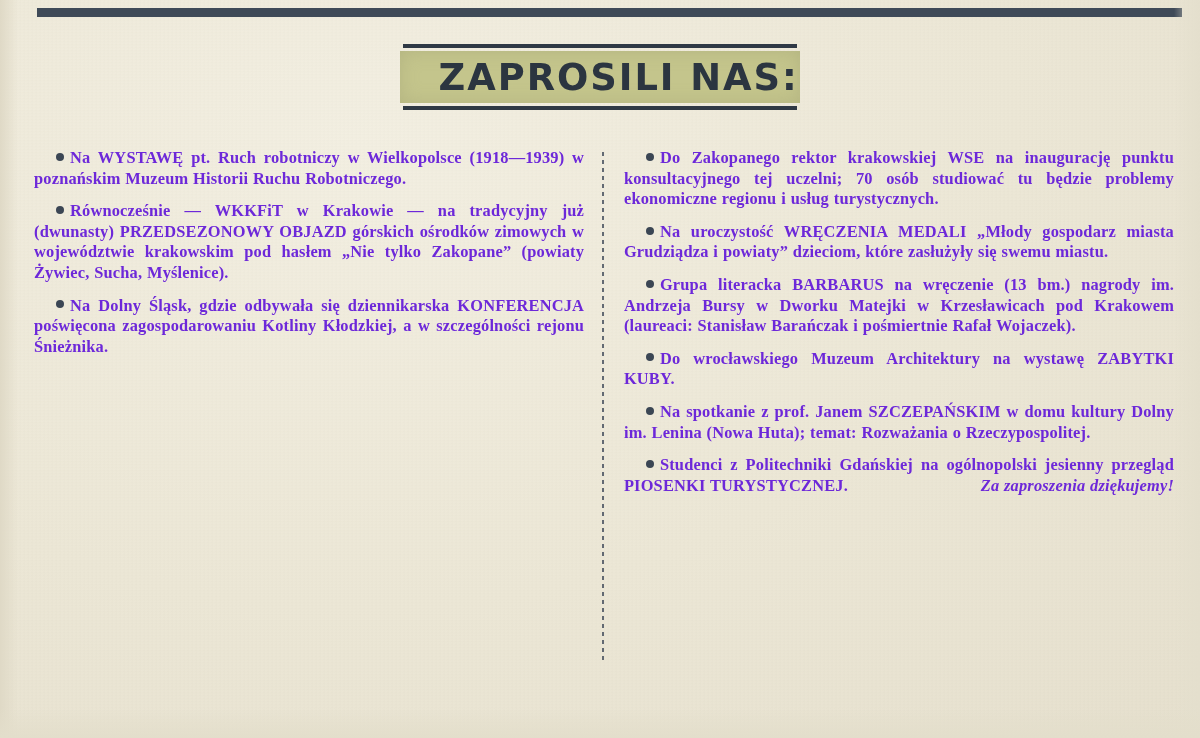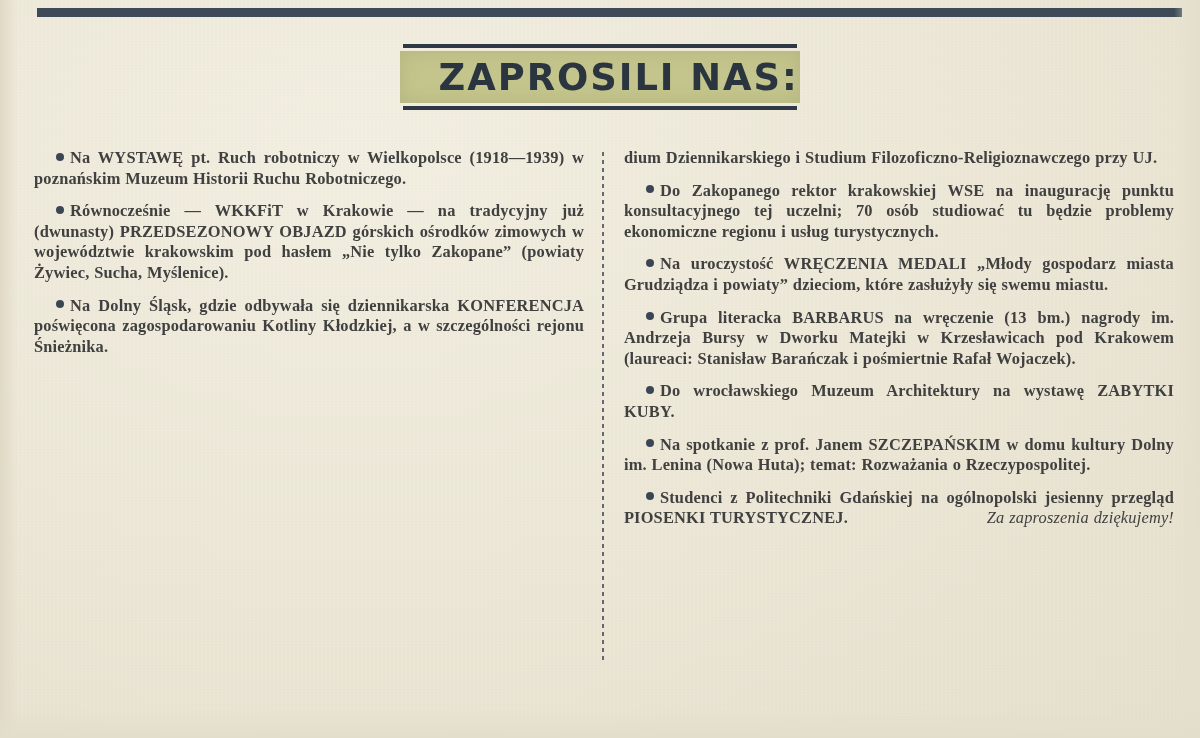--- a/index.html
+++ b/index.html
@@ -100,39 +100,39 @@
     background-repeat:repeat-y;
     opacity:.85;
   }
 
   p.item{
     margin:0 0 12px 0;
     font-family:"Liberation Serif", serif;
     font-weight:700;
     font-size:16.4px;
     line-height:20.6px;
-    color:#404040;
+    color:#6d28d9;
     text-align:justify;
     text-justify:inter-word;
     text-indent:22px;
     letter-spacing:.18px;
     word-spacing:.5px;
   }
   p.item.cont{ text-indent:0; }
   p.item:last-child{margin-bottom:0;}
   .bullet{
     display:inline-block;
     width:8px;height:8px;border-radius:50%;
     background:#3b4654;
     vertical-align:.14em;
     margin-right:6px;
   }
   .closing{
     font-style:italic;
-    font-weight:400;
+    font-weight:700;
     float:right;
     margin-left:34px;
   }
   .tail{ overflow:hidden; }
 
   
   .ink-soft{ filter:blur(.18px); }
 </style>
 </head>
 <body>
@@ -158,21 +158,20 @@
         <p class="item"><span class="bullet"></span><span>Na WYSTAWĘ pt. Ruch robotniczy w Wielkopolsce (1918—1939) w poznańskim Muzeum Historii Ruchu Robotniczego.</span></p>
         <p class="item"><span class="bullet"></span><span>Równocześnie — WKKFiT w Krakowie — na tradycyjny już (dwunasty) PRZEDSEZONOWY OBJAZD górskich ośrodków zimowych w województwie krakowskim pod hasłem „Nie tylko Zakopane” (powiaty Żywiec, Sucha, Myślenice).</span></p>
         <p class="item"><span class="bullet"></span><span>Na Dolny Śląsk, gdzie odbywała się dziennikarska KONFERENCJA poświęcona zagospodarowaniu Kotliny Kłodzkiej, a w szczególności rejonu Śnieżnika.</span></p>
       </div>
 
     <div class="divider">
       <div class="divider-line"></div>
     </div>
 
     <div class="col col-right ink-soft" id="col-right">
-        <p class="item cont"><span>dium Dziennikarskiego i Studium Filozoficzno-Religioznawczego przy UJ.</span></p>
         <p class="item"><span class="bullet"></span><span>Do Zakopanego rektor krakowskiej WSE na inaugurację punktu konsultacyjnego tej uczelni; 70 osób studiować tu będzie problemy ekonomiczne regionu i usług turystycznych.</span></p>
         <p class="item"><span class="bullet"></span><span>Na uroczystość WRĘCZENIA MEDALI „Młody gospodarz miasta Grudziądza i powiaty” dzieciom, które zasłużyły się swemu miastu.</span></p>
         <p class="item"><span class="bullet"></span><span>Grupa literacka BARBARUS na wręczenie (13 bm.) nagrody im. Andrzeja Bursy w Dworku Matejki w Krzesławicach pod Krakowem (laureaci: Stanisław Barańczak i pośmiertnie Rafał Wojaczek).</span></p>
         <p class="item"><span class="bullet"></span><span>Do wrocławskiego Muzeum Architektury na wystawę ZABYTKI KUBY.</span></p>
         <p class="item"><span class="bullet"></span><span>Na spotkanie z prof. Janem SZCZEPAŃSKIM w domu kultury Dolny im. Lenina (Nowa Huta); temat: Rozważania o Rzeczypospolitej.</span></p>
         <p class="item tail"><span class="bullet"></span><span>Studenci z Politechniki Gdańskiej na ogólnopolski jesienny przegląd PIOSENKI TURYSTYCZNEJ.</span><span class="closing">Za zaproszenia dziękujemy!</span></p>
       </div>
 
   </div>
 

